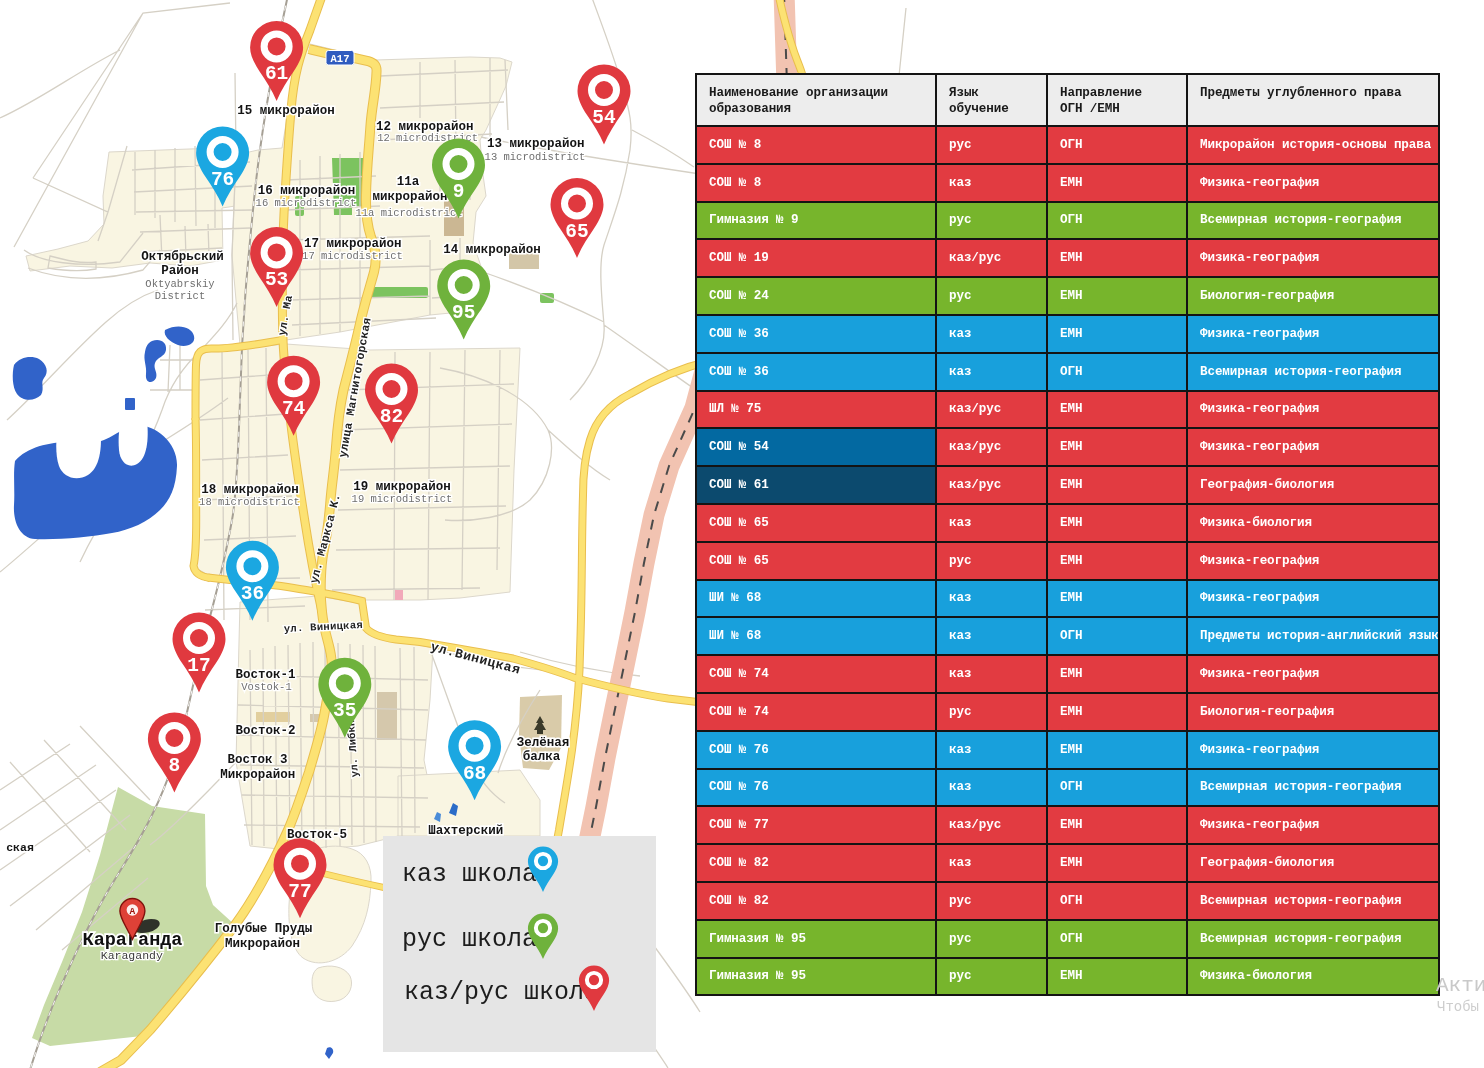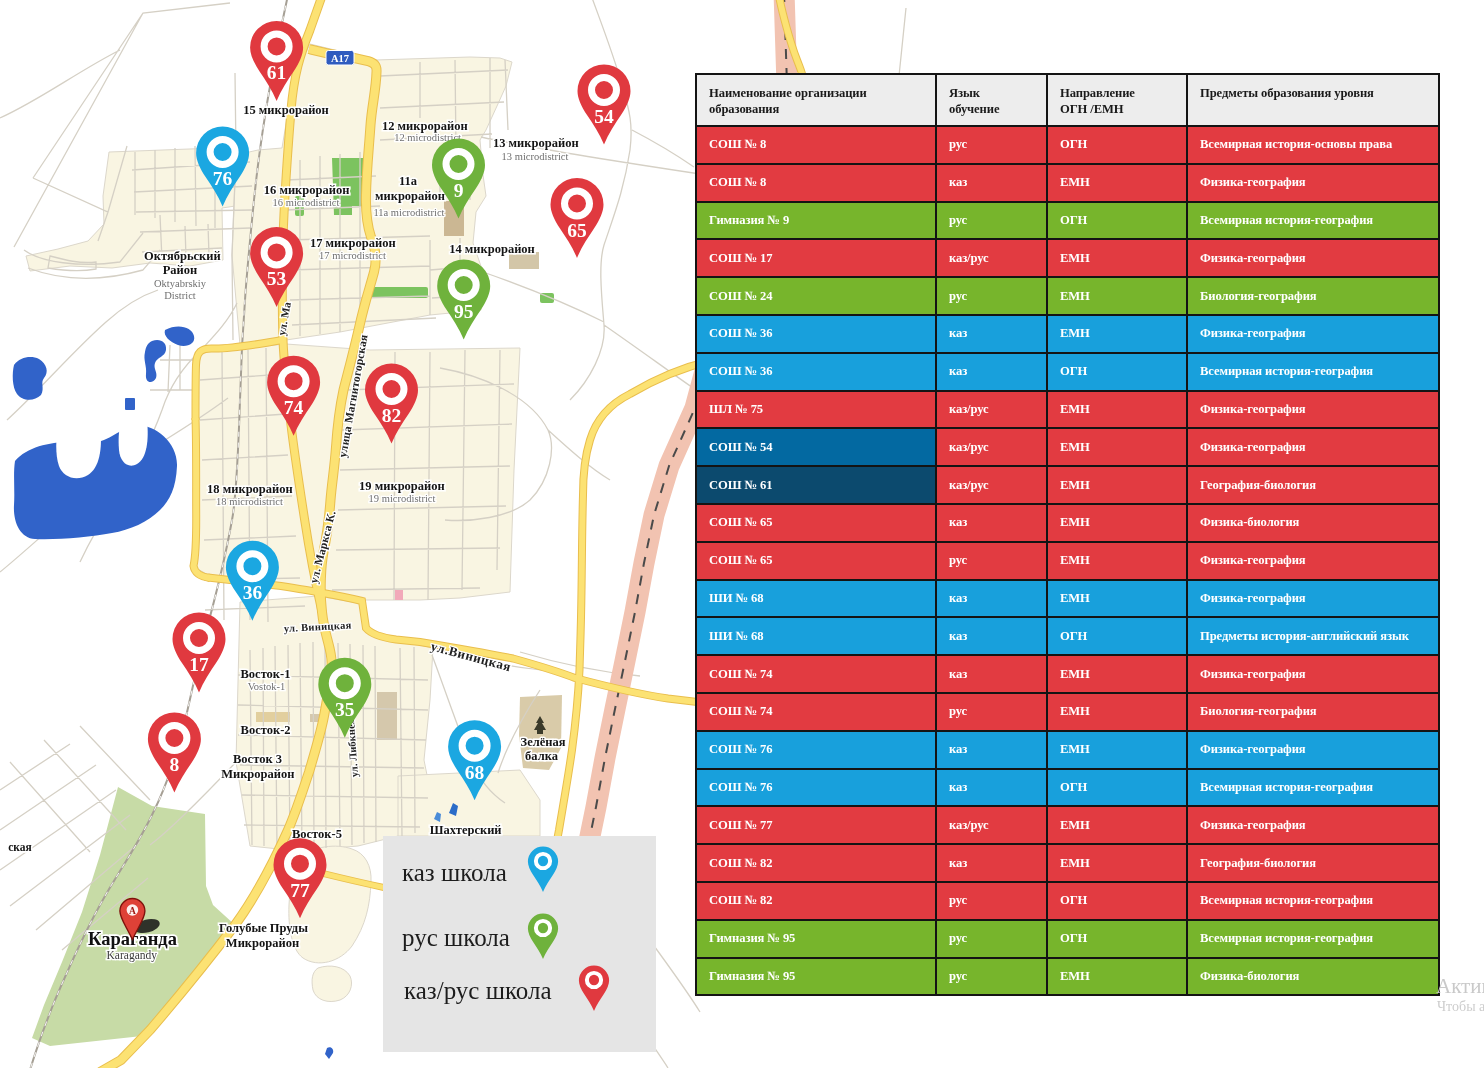--- a/index.html
+++ b/index.html
@@ -1,15 +1,15 @@
 <!DOCTYPE html>
 <html><head><meta charset="utf-8"><title>Майкудук</title>
 <style>
 html,body{margin:0;padding:0;background:#fff}
-#page{position:relative;width:1484px;height:1068px;overflow:hidden;font-family:Liberation Serif, serif;background:#fff}
+#page{position:relative;width:1484px;height:1068px;overflow:hidden;font-family:Liberation Mono, monospace;background:#fff}
 #map{position:absolute;left:0;top:0}
 #title{position:absolute;left:1062px;top:4px;width:381px;height:58px;background:#18A0DC;color:#fff;
  font-size:46px;font-weight:bold;text-align:center;line-height:57px;letter-spacing:0.5px;text-indent:22px}
 #tbl{position:absolute;left:695px;top:73px;display:grid;grid-template-columns:238px 109px 138px 250px;
  grid-template-rows:50px repeat(23,35.8px);gap:2px;background:#141414;border:2px solid #141414}
 #tbl div{padding-left:12px;overflow:hidden}
 .hc{background:#EDEDED;color:#1A1A1A;font-size:12.6px;font-weight:bold;line-height:16px;padding-top:10px;letter-spacing:-0.1px}
 .bc{color:#fff;font-size:12.6px;font-weight:bold;display:flex;align-items:center;white-space:nowrap;letter-spacing:-0.1px}
 .wm1{position:absolute;left:1436px;top:974px;font-size:21px;color:#C9C9C9;white-space:nowrap}
 .wm2{position:absolute;left:1437px;top:999px;font-size:14px;color:#CDCDCD;white-space:nowrap}
@@ -171,34 +171,34 @@
         <use href="#pin" x="-26.5" y="-25.5" color="#6FB23C"></use>
       </g>
       <g transform="translate(594.0,980.0) scale(0.57)">
         <use href="#pin" x="-26.5" y="-25.5" color="#E0393F"></use>
       </g>
     </svg>
 <div id="tbl">
       <div class="hc">Наименование организации<br>образования</div>
       <div class="hc">Язык<br>обучение</div>
       <div class="hc">Направление<br>ОГН /ЕМН</div>
-      <div class="hc">Предметы образования уровня</div>
+      <div class="hc">Предметы углубленного права</div>
       <div class="bc" style="background:#E23B41">СОШ № 8</div>
       <div class="bc" style="background:#E23B41">рус</div>
       <div class="bc" style="background:#E23B41">ОГН</div>
-      <div class="bc" style="background:#E23B41">Всемирная история-основы права</div>
+      <div class="bc" style="background:#E23B41">Микрорайон история-основы права</div>
       <div class="bc" style="background:#E23B41">СОШ № 8</div>
       <div class="bc" style="background:#E23B41">каз</div>
       <div class="bc" style="background:#E23B41">ЕМН</div>
       <div class="bc" style="background:#E23B41">Физика-география</div>
       <div class="bc" style="background:#77B52C">Гимназия № 9</div>
       <div class="bc" style="background:#77B52C">рус</div>
       <div class="bc" style="background:#77B52C">ОГН</div>
       <div class="bc" style="background:#77B52C">Всемирная история-география</div>
-      <div class="bc" style="background:#E23B41">СОШ № 17</div>
+      <div class="bc" style="background:#E23B41">СОШ № 19</div>
       <div class="bc" style="background:#E23B41">каз/рус</div>
       <div class="bc" style="background:#E23B41">ЕМН</div>
       <div class="bc" style="background:#E23B41">Физика-география</div>
       <div class="bc" style="background:#77B52C">СОШ № 24</div>
       <div class="bc" style="background:#77B52C">рус</div>
       <div class="bc" style="background:#77B52C">ЕМН</div>
       <div class="bc" style="background:#77B52C">Биология-география</div>
       <div class="bc" style="background:#18A0DC">СОШ № 36</div>
       <div class="bc" style="background:#18A0DC">каз</div>
       <div class="bc" style="background:#18A0DC">ЕМН</div>

